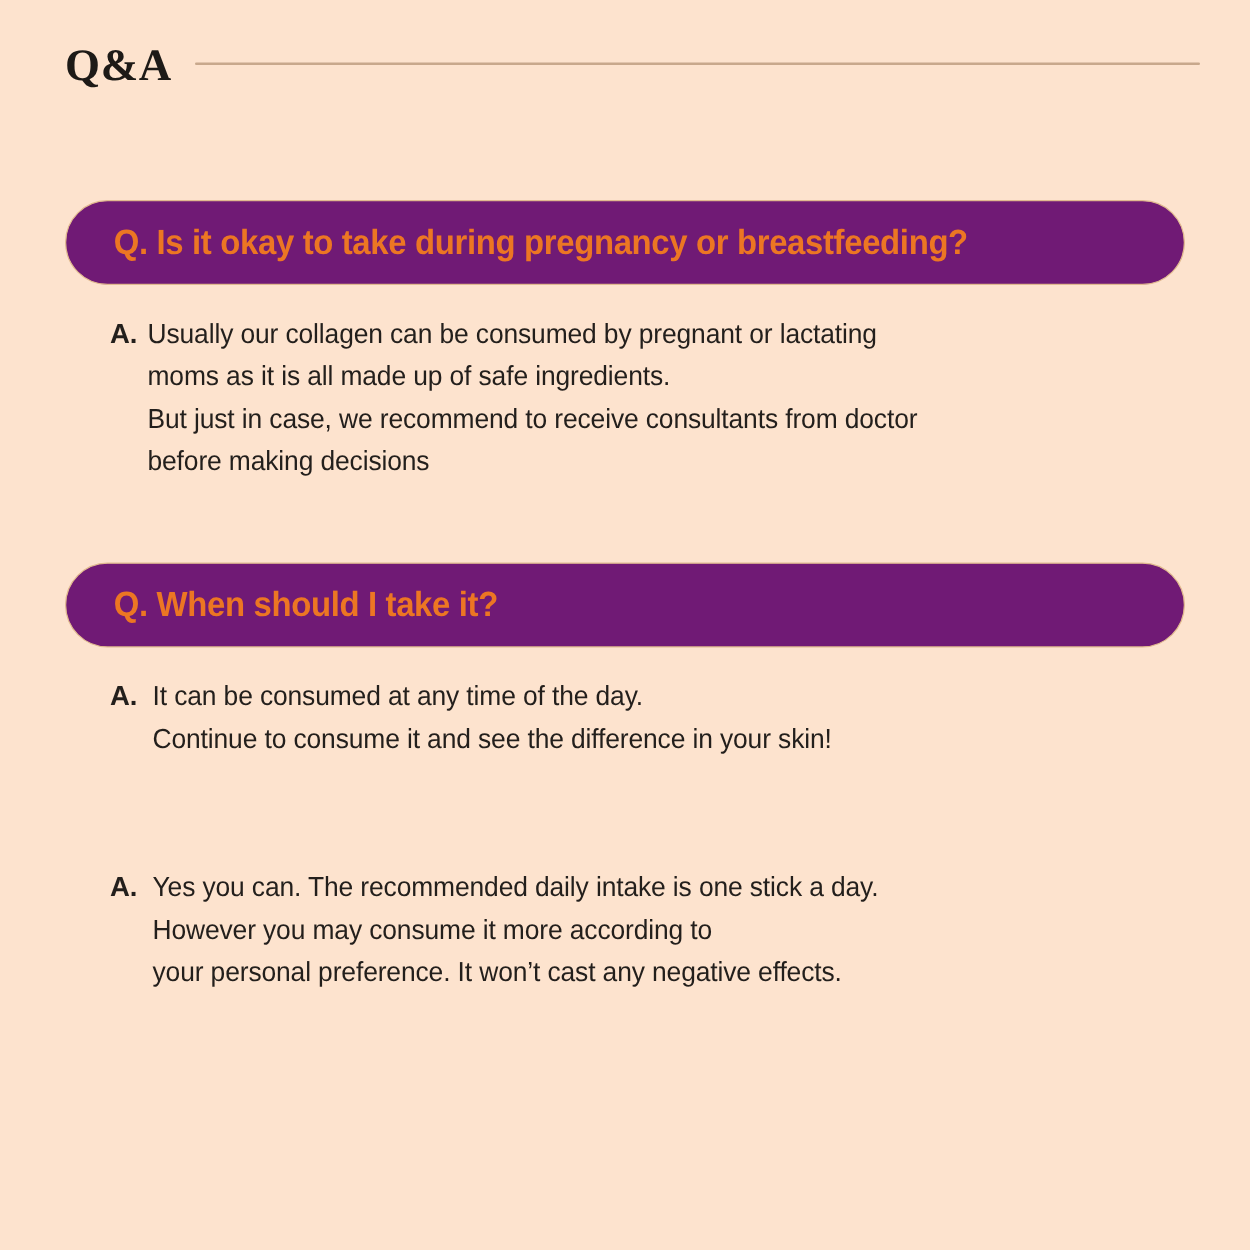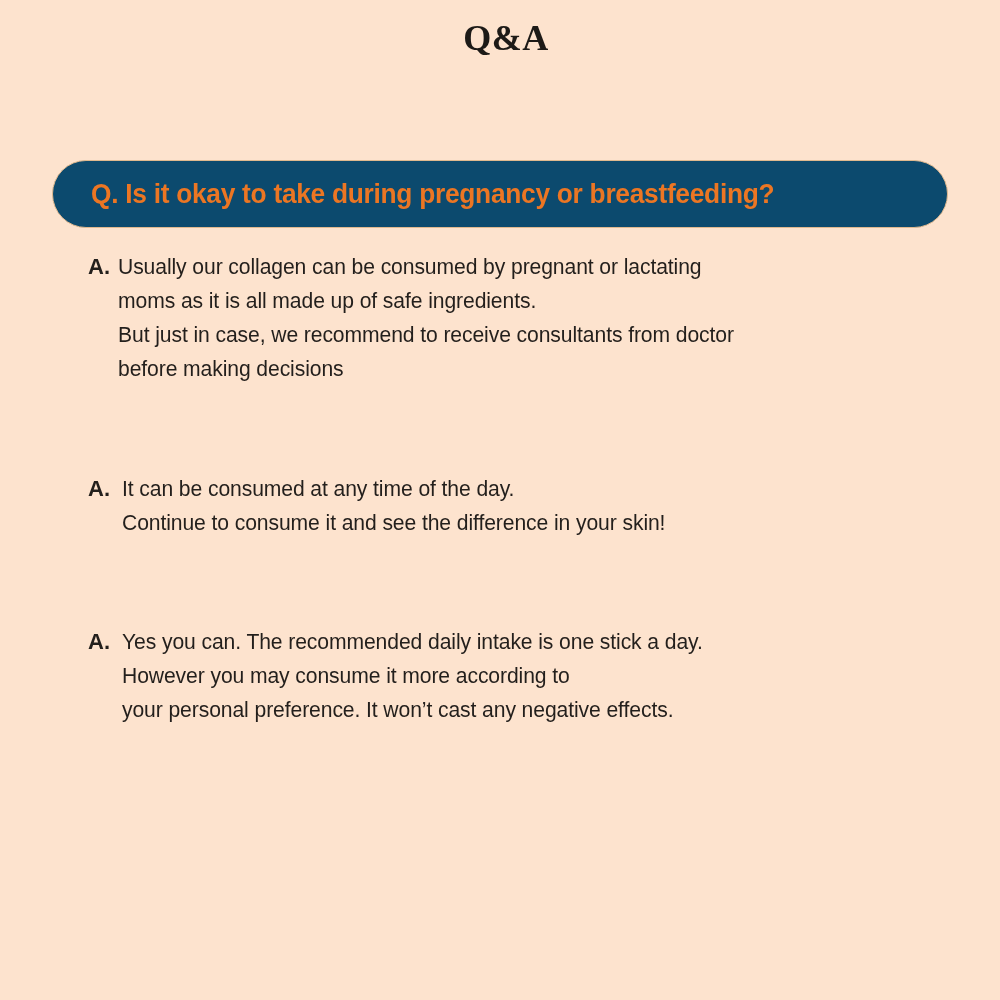--- a/index.html
+++ b/index.html
@@ -19,26 +19,24 @@
     position: relative;
     width: 1000px;
     height: 1000px;
     box-sizing: border-box;
   }
 
   
   .header {
     position: absolute;
     left: 52px;
-    top: 20px;
+    top: 34px;
     right: 40px;
     height: 48px;
     display: flex;
-    align-items: center;
-    flex-direction: column;
   }
   .header-title {
     font-family: "Liberation Serif", "DejaVu Serif", serif;
     font-size: 36px;
     font-weight: 700;
     color: #1d1a17;
     letter-spacing: 0.5px;
     line-height: 1;
     white-space: nowrap;
     padding-bottom: 2px;
@@ -62,21 +60,21 @@
 
   .qa-block {
     position: relative;
   }
 
   .question-pill {
     box-sizing: border-box;
     margin-left: 52px;
     width: 896px;
     min-height: 68px;
-    background: #0c4a6e;
+    background: #701a75;
     border: 1.5px solid #e0b98f;
     border-radius: 40px;
     display: flex;
     align-items: center;
     padding: 0 38px;
   }
 
   .question-text {
     font-family: "Liberation Sans Narrow", "Liberation Sans", sans-serif;
     font-size: 28px;
@@ -140,20 +138,23 @@
         <div class="answer-body">Usually our collagen can be consumed by pregnant or lactating
 moms as it is all made up of safe ingredients.
 But just in case, we recommend to receive consultants from doctor
 before making decisions</div>
       </div>
     </div>
 
     <div class="spacer-1"></div>
 
     <div class="qa-block">
+      <div class="question-pill">
+        <div class="question-text">Q. When should I take it?</div>
+      </div>
       <div class="answer">
         <div class="answer-marker">A.</div>
         <div class="answer-gap-md"></div>
         <div class="answer-body">It can be consumed at any time of the day.
 Continue to consume it and see the difference in your skin!</div>
       </div>
     </div>
 
     <div class="spacer-2"></div>
 

